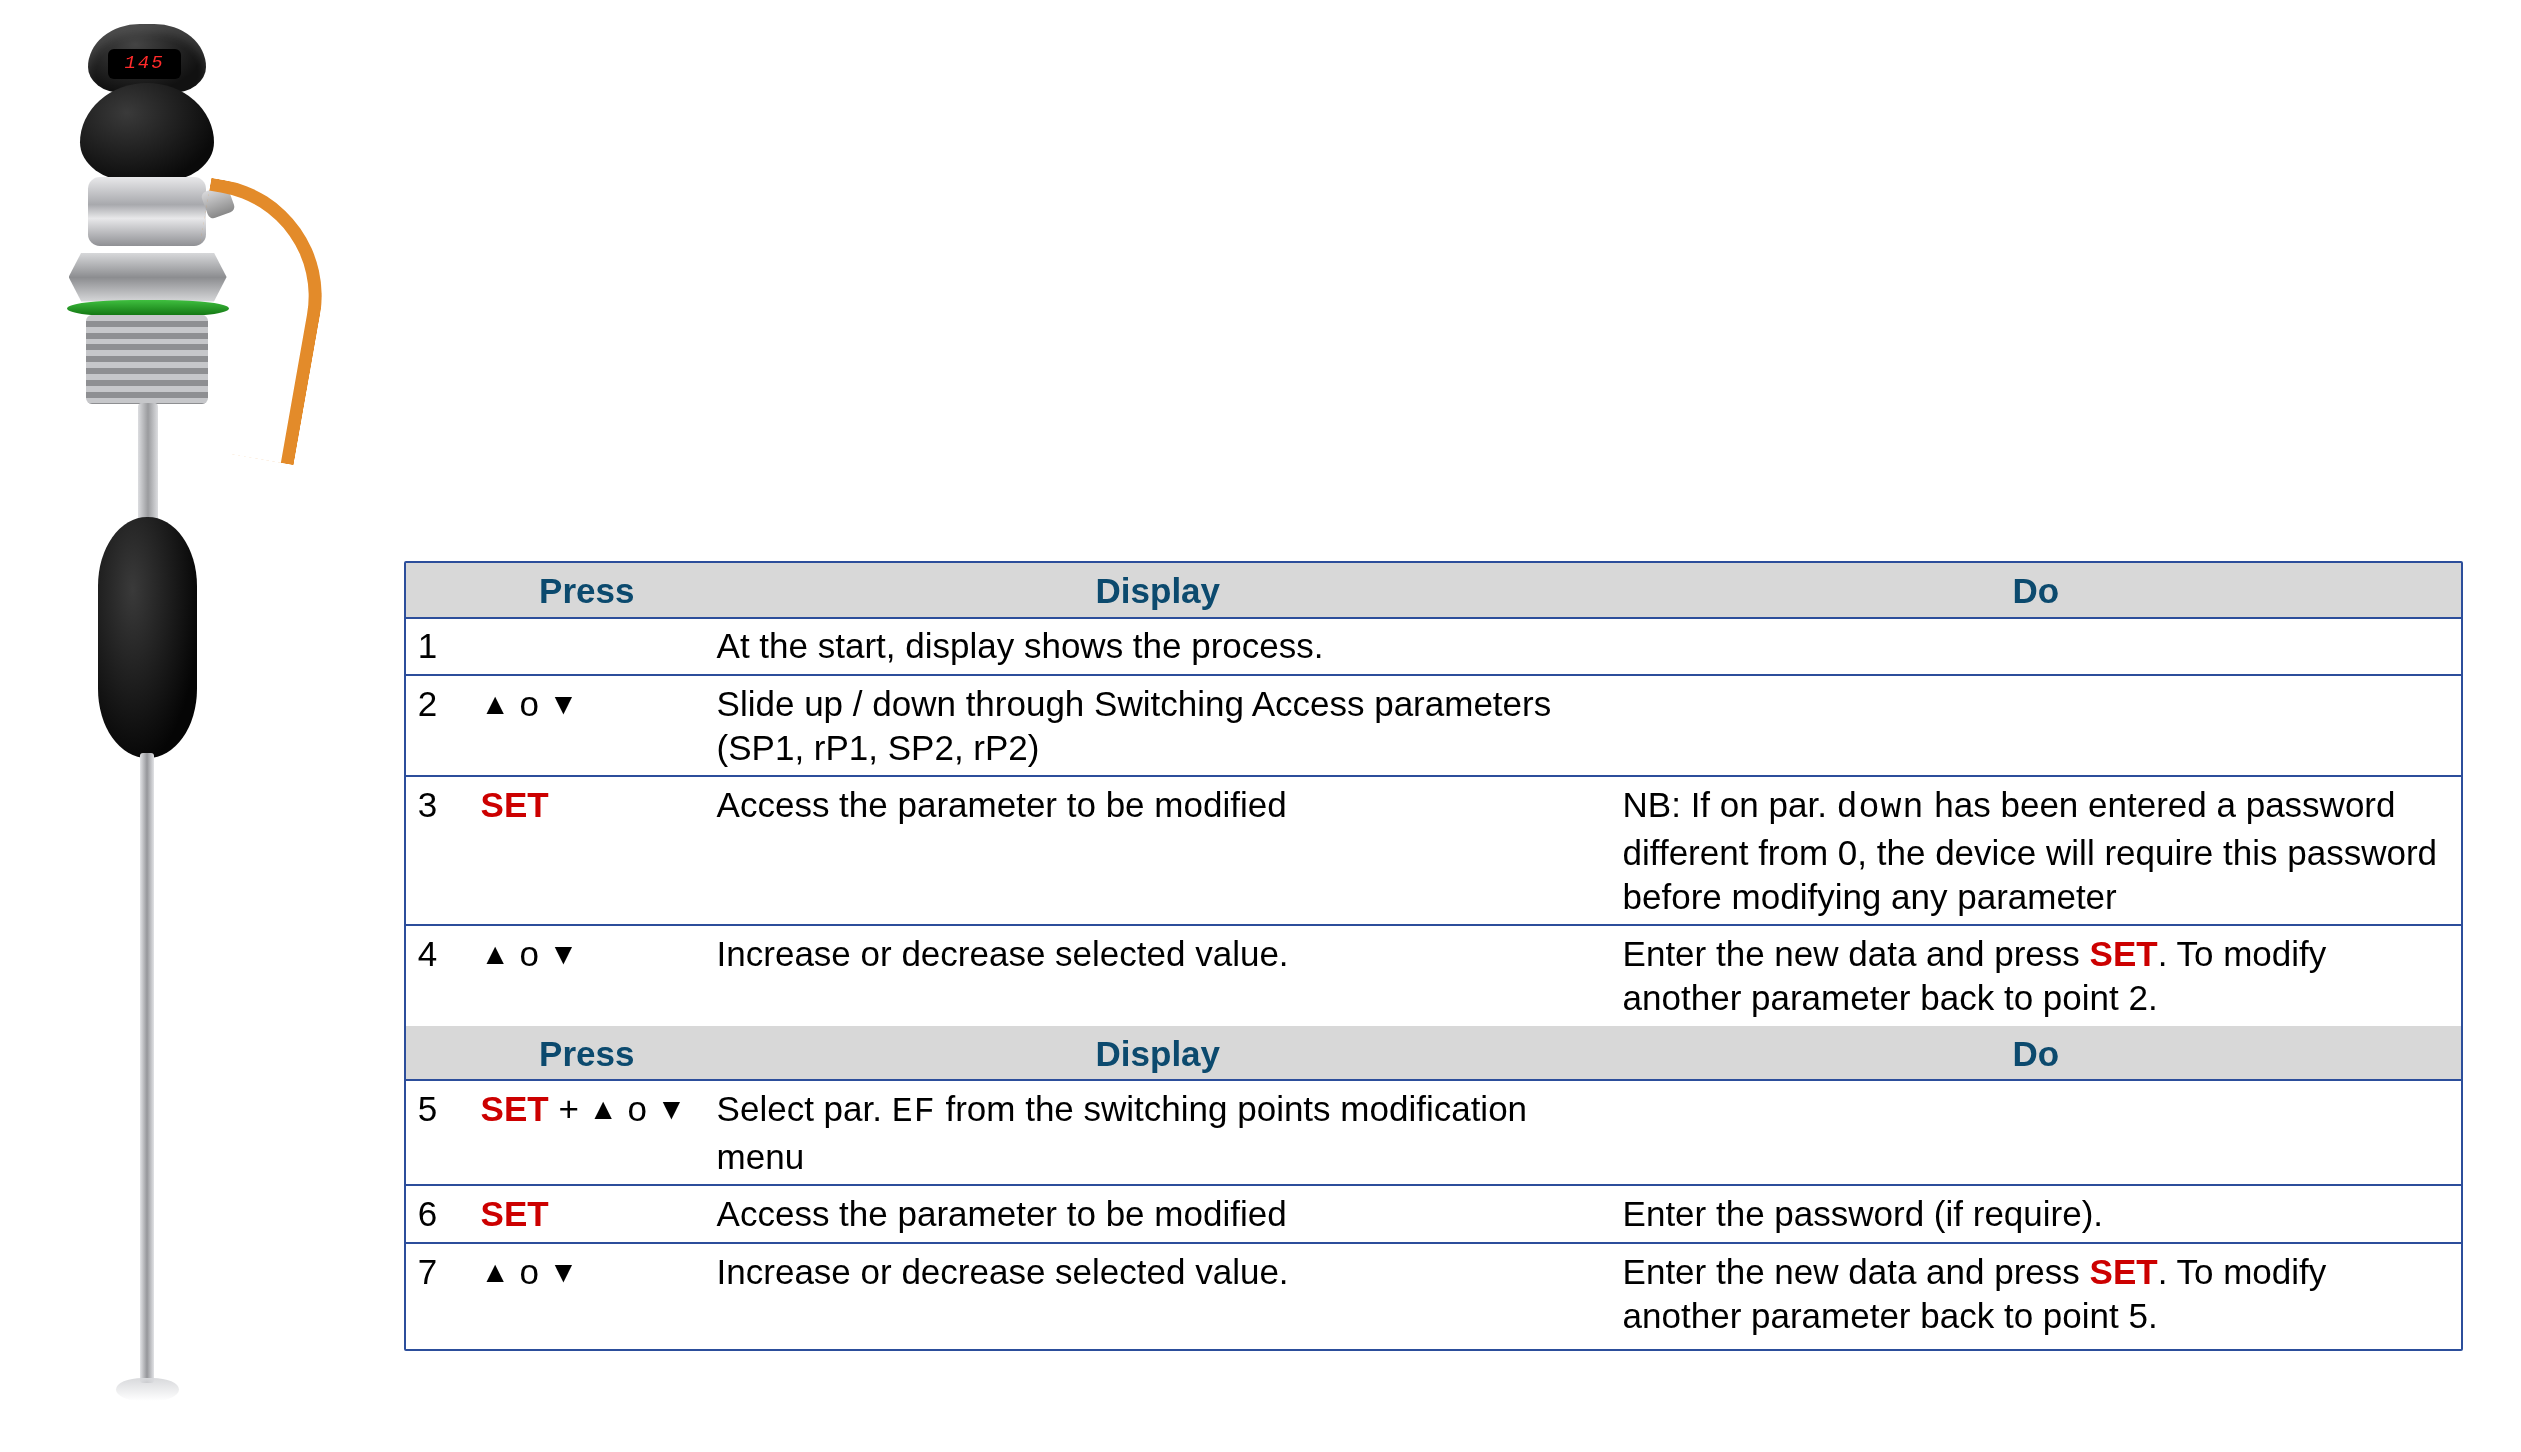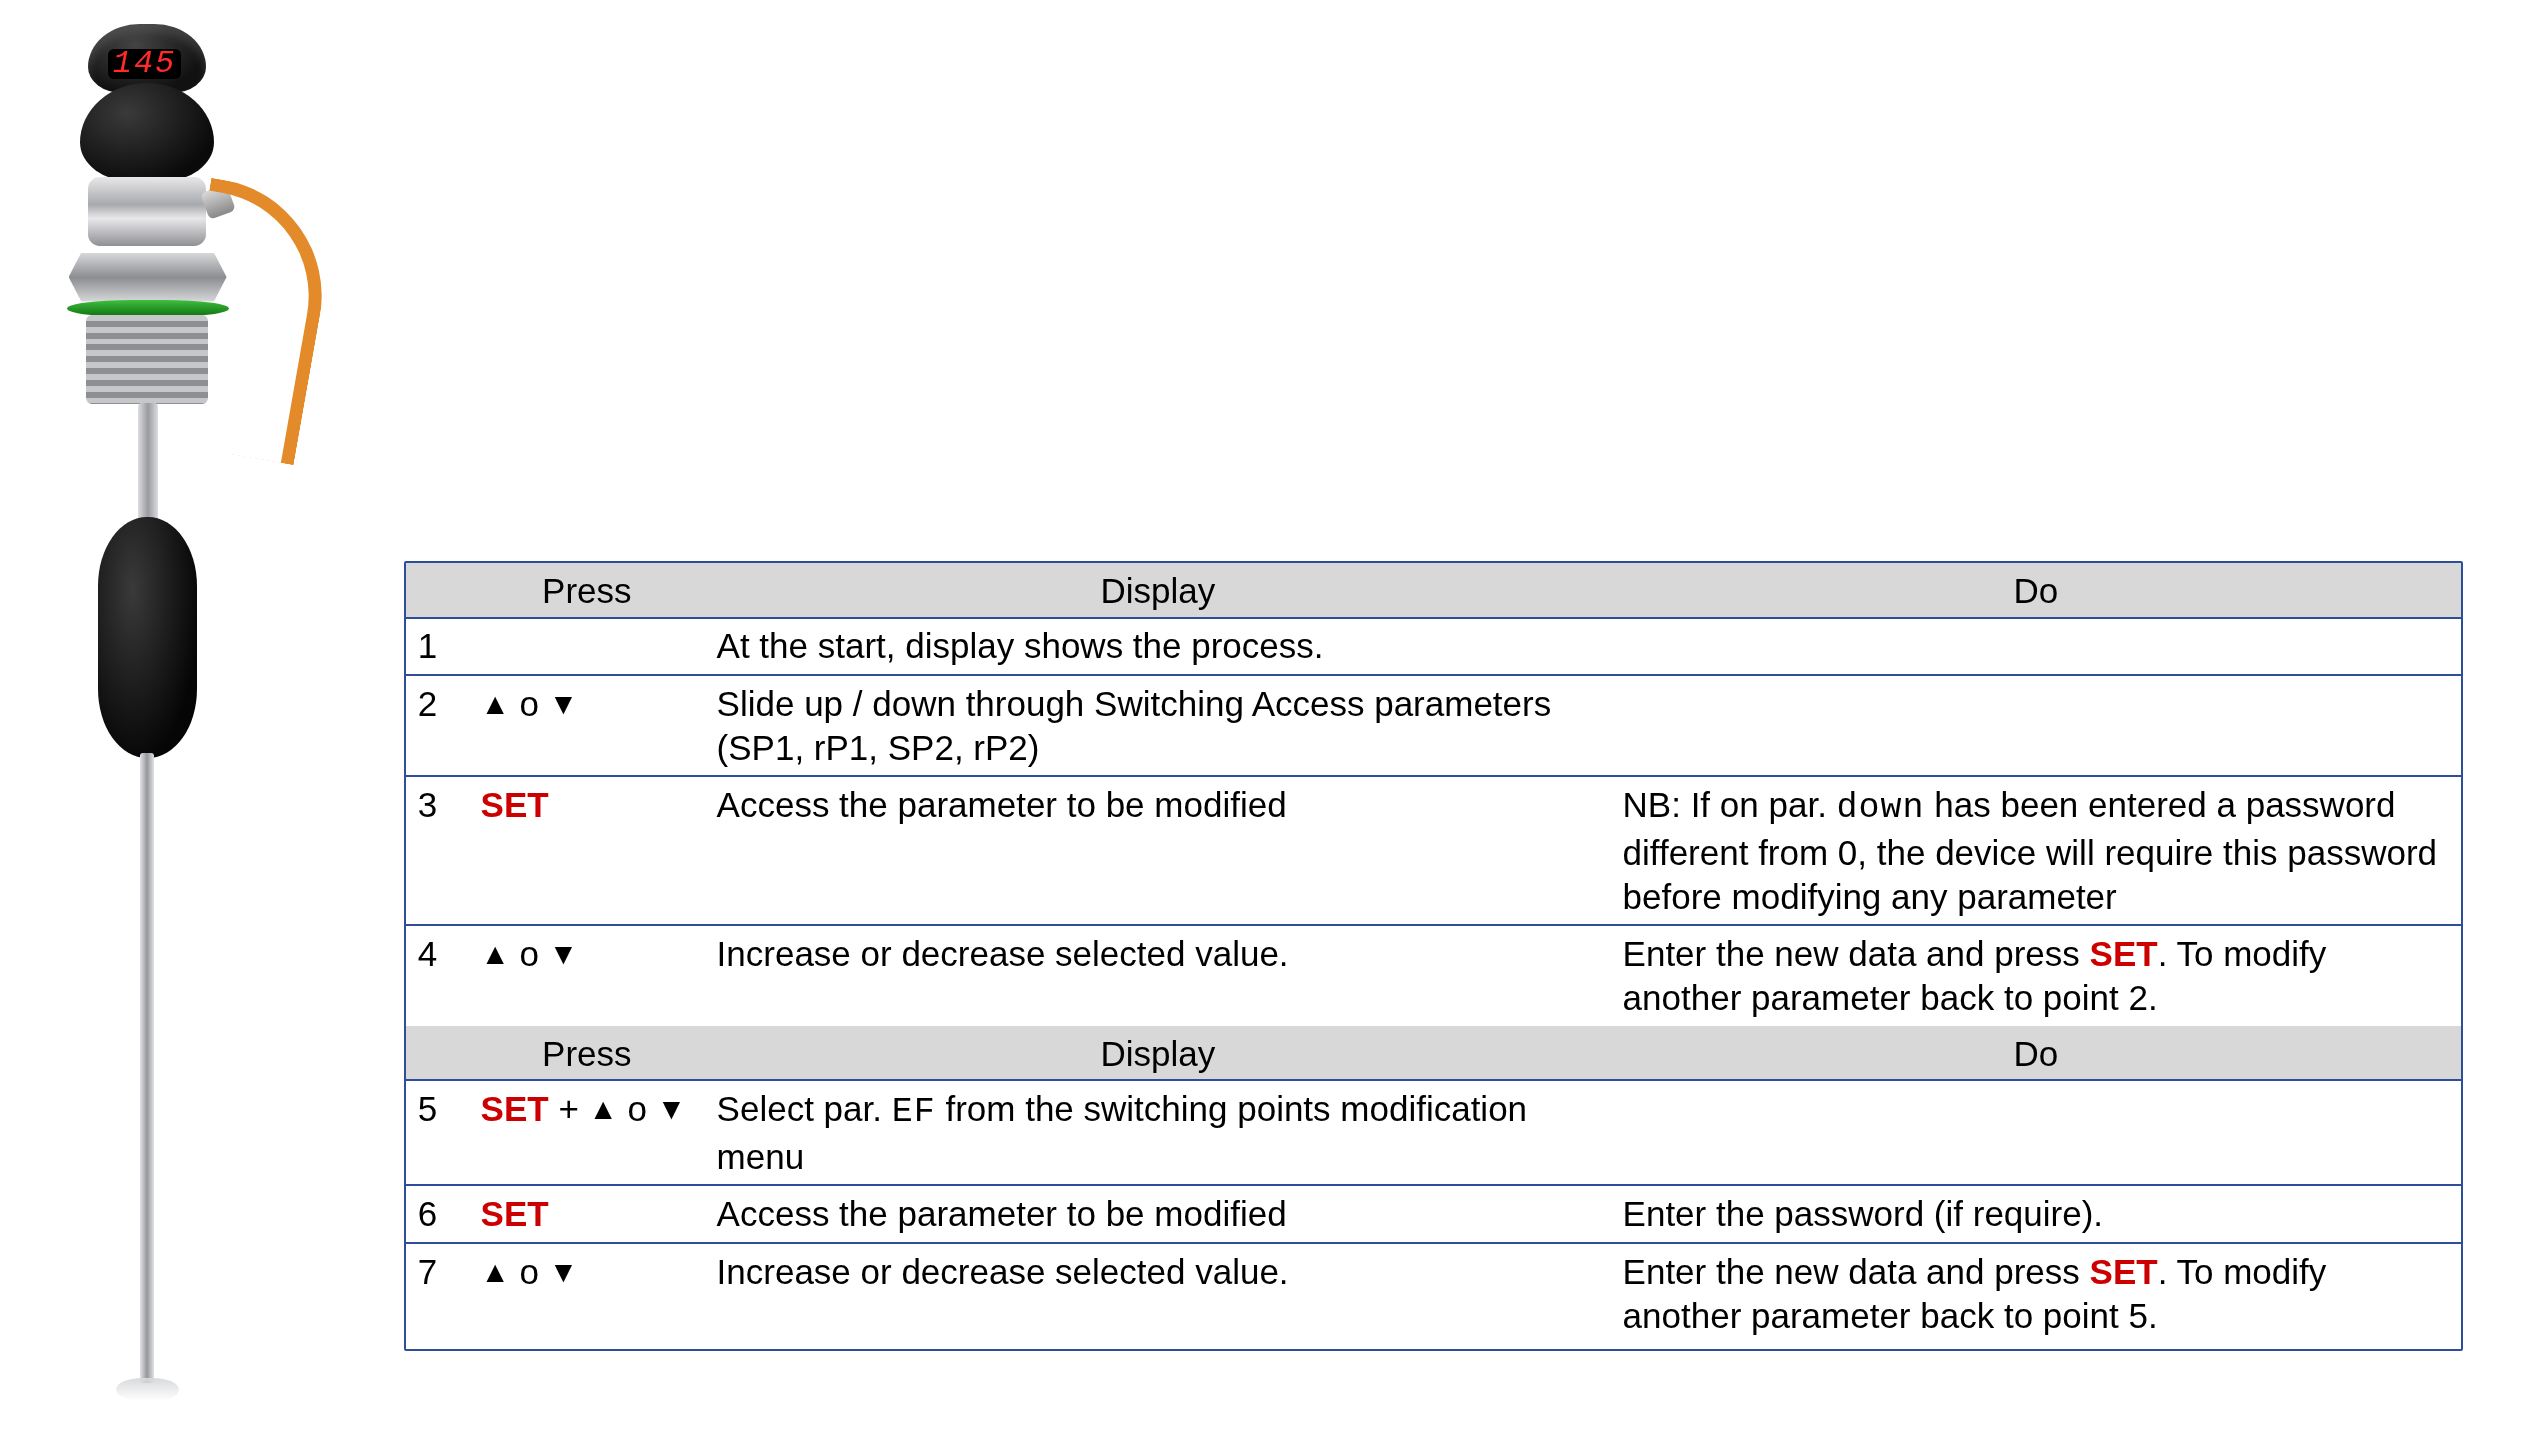--- a/index.html
+++ b/index.html
@@ -34,21 +34,21 @@
     box-shadow: inset 0 7.9px 9.9px rgba(255,255,255,.15);
   }
   .display-win {
     position: absolute;
     left: 69px; top: 25.6px;
     width: 73px; height: 29.6px;
     background: #000;
     border-radius: 5.9px;
     color: #ff2a2a;
     font-family: "DS-Digital","Courier New",monospace;
-    font-size: 32px;
+    font-size: 19px;
     font-style: italic;
     text-align: center;
     line-height: 29.6px;
     letter-spacing: 2px;
   }
   .cap-base {
     position: absolute;
     left: 41px; top: 59px;
     width: 134px; height: 99px;
     background: radial-gradient(ellipse at 35% 30%, #3a3a3a, #0a0a0a 75%);
@@ -128,22 +128,22 @@
     padding: 0 0 5.9px 0;
   }
   table.inst {
     width: 100%;
     border-collapse: collapse;
     font-size: 35px;
     line-height: 1.25;
   }
   table.inst thead th {
     background: #d8d8d8;
-    font-weight: 400;
-    color: #000000;
+    font-weight: 700;
+    color: #0c4a6e;
     padding: 5.9px 3.9px 3.9px;
   }
   table.inst th, table.inst td {
     border-top: 2px solid #2c4e9b;
     vertical-align: top;
     padding: 5.9px 11.8px;
   }
   table.inst thead th { border-top: none; }
   .col-n   { width: 55px; text-align: left; font-weight: 400;}
   .col-press { width: 236px; }

